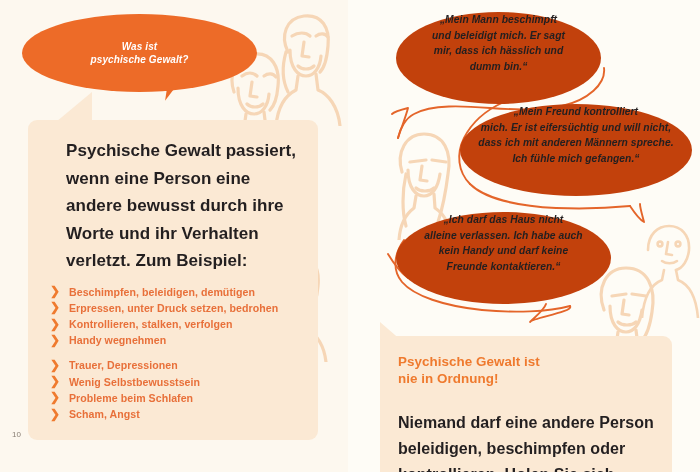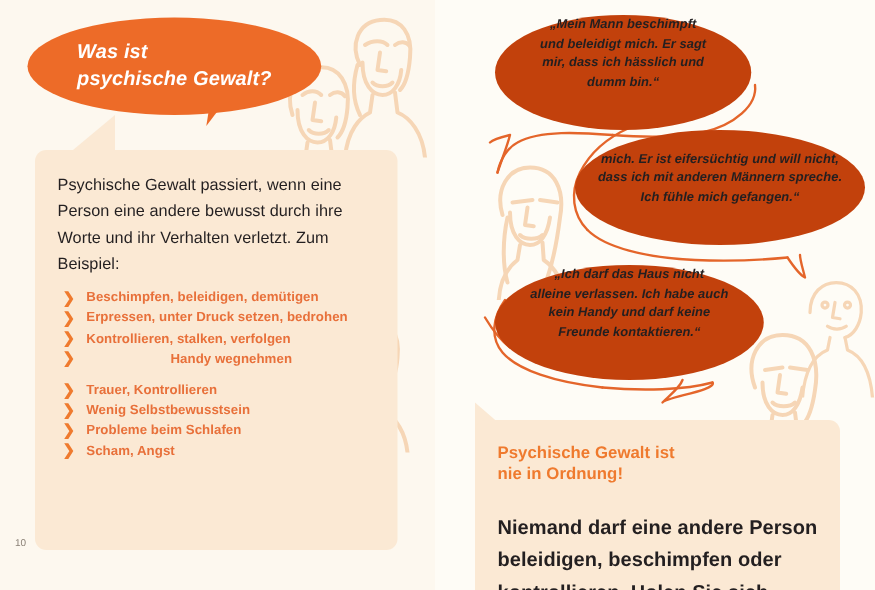--- a/index.html
+++ b/index.html
@@ -45,23 +45,23 @@
     width: 235px; height: 78px;
     background: #ed6b28;
     border-radius: 50% / 50%;
     display: flex; align-items: center; justify-content: center;
     z-index: 6;
   }
   #title-bubble .title-text {
     color: #ffffff;
     font-style: italic;
     font-weight: bold;
-    font-size: 16px;
+    font-size: 10px;
     line-height: 1.35;
-    text-align: left;
+    text-align: center;
     letter-spacing: .1px;
     padding: 0 10px;
   }
   #title-tail {
     position: absolute;
     left: 167px; top: 76px;
     width: 0; height: 0;
     border-left: 14px solid #ed6b28;
     border-bottom: 26px solid transparent;
     transform: rotate(9deg);
@@ -82,45 +82,46 @@
     left: 56px; top: 92px;
     width: 0; height: 0;
     border-right: 36px solid #fbe9d4;
     border-top: 30px solid transparent;
     z-index: 3;
   }
   #main-card .card-inner { padding: 17px 17px 12px 18px; }
 
   .body-text {
     color: #231f20;
-    font-size: 13px;
-    font-weight: normal;
+    font-size: 17px;
+    font-weight: bold;
     line-height: 1.62;
     letter-spacing: .05px;
+    margin-left: 20px;
   }
   .para-gap { margin-top: 11px; }
 
   ul.bullets { list-style: none; margin: 9px 0 0 2px; }
   ul.bullets li {
     position: relative;
     padding-left: 21px;
     color: #e8703a;
     font-size: 10.6px;
     font-weight: bold;
     line-height: 1.53;
     letter-spacing: .05px;
   }
   ul.bullets li .chev {
     position: absolute; left: 2px; top: 2.5px;
     width: 10px; height: 11px;
     color: #ef7a2e;
     font-size: 12px;
     line-height: 10px;
   }
-  ul.bullets li.cont { padding-left: 21px; text-align: center; }
+  ul.bullets li.cont { padding-left: 21px; }
 
   
   .quote-bubble {
     position: absolute;
     background: #c2410c;
     border-radius: 50% / 50%;
     display: flex; justify-content: center;
     z-index: 7;
   }
   .quote-bubble .q-text {
@@ -323,21 +324,21 @@
         <li class="cont">
           
           <span>Handy wegnehmen</span>
         </li>
       </ul>
 
 
       <ul class="bullets">
         <li>
           <span class="chev">❯</span>
-          <span>Trauer, Kontrollieren</span>
+          <span>Trauer, Depressionen</span>
         </li>
         <li>
           <span class="chev">❯</span>
           <span>Wenig Selbstbewusstsein</span>
         </li>
         <li>
           <span class="chev">❯</span>
           <span>Probleme beim Schlafen</span>
         </li>
         <li>
@@ -377,21 +378,21 @@
     <div class="q-text">
       <span>„Mein Mann beschimpft</span><br>
       <span>und beleidigt mich. Er sagt</span><br>
       <span>mir, dass ich hässlich und</span><br>
       <span>dumm bin.“</span>
     </div>
   </div>
 
   <div class="quote-bubble" id="bubble2">
     <div class="q-text">
-      <br>
+      <span>„Mein Freund kontrolliert</span><br>
       <span>mich. Er ist eifersüchtig und will nicht,</span><br>
       <span>dass ich mit anderen Männern spreche.</span><br>
       <span>Ich fühle mich gefangen.“</span>
     </div>
   </div>
 
   <div class="quote-bubble" id="bubble3">
     <div class="q-text">
       <span>„Ich darf das Haus nicht</span><br>
       <span>alleine verlassen. Ich habe auch</span><br>

